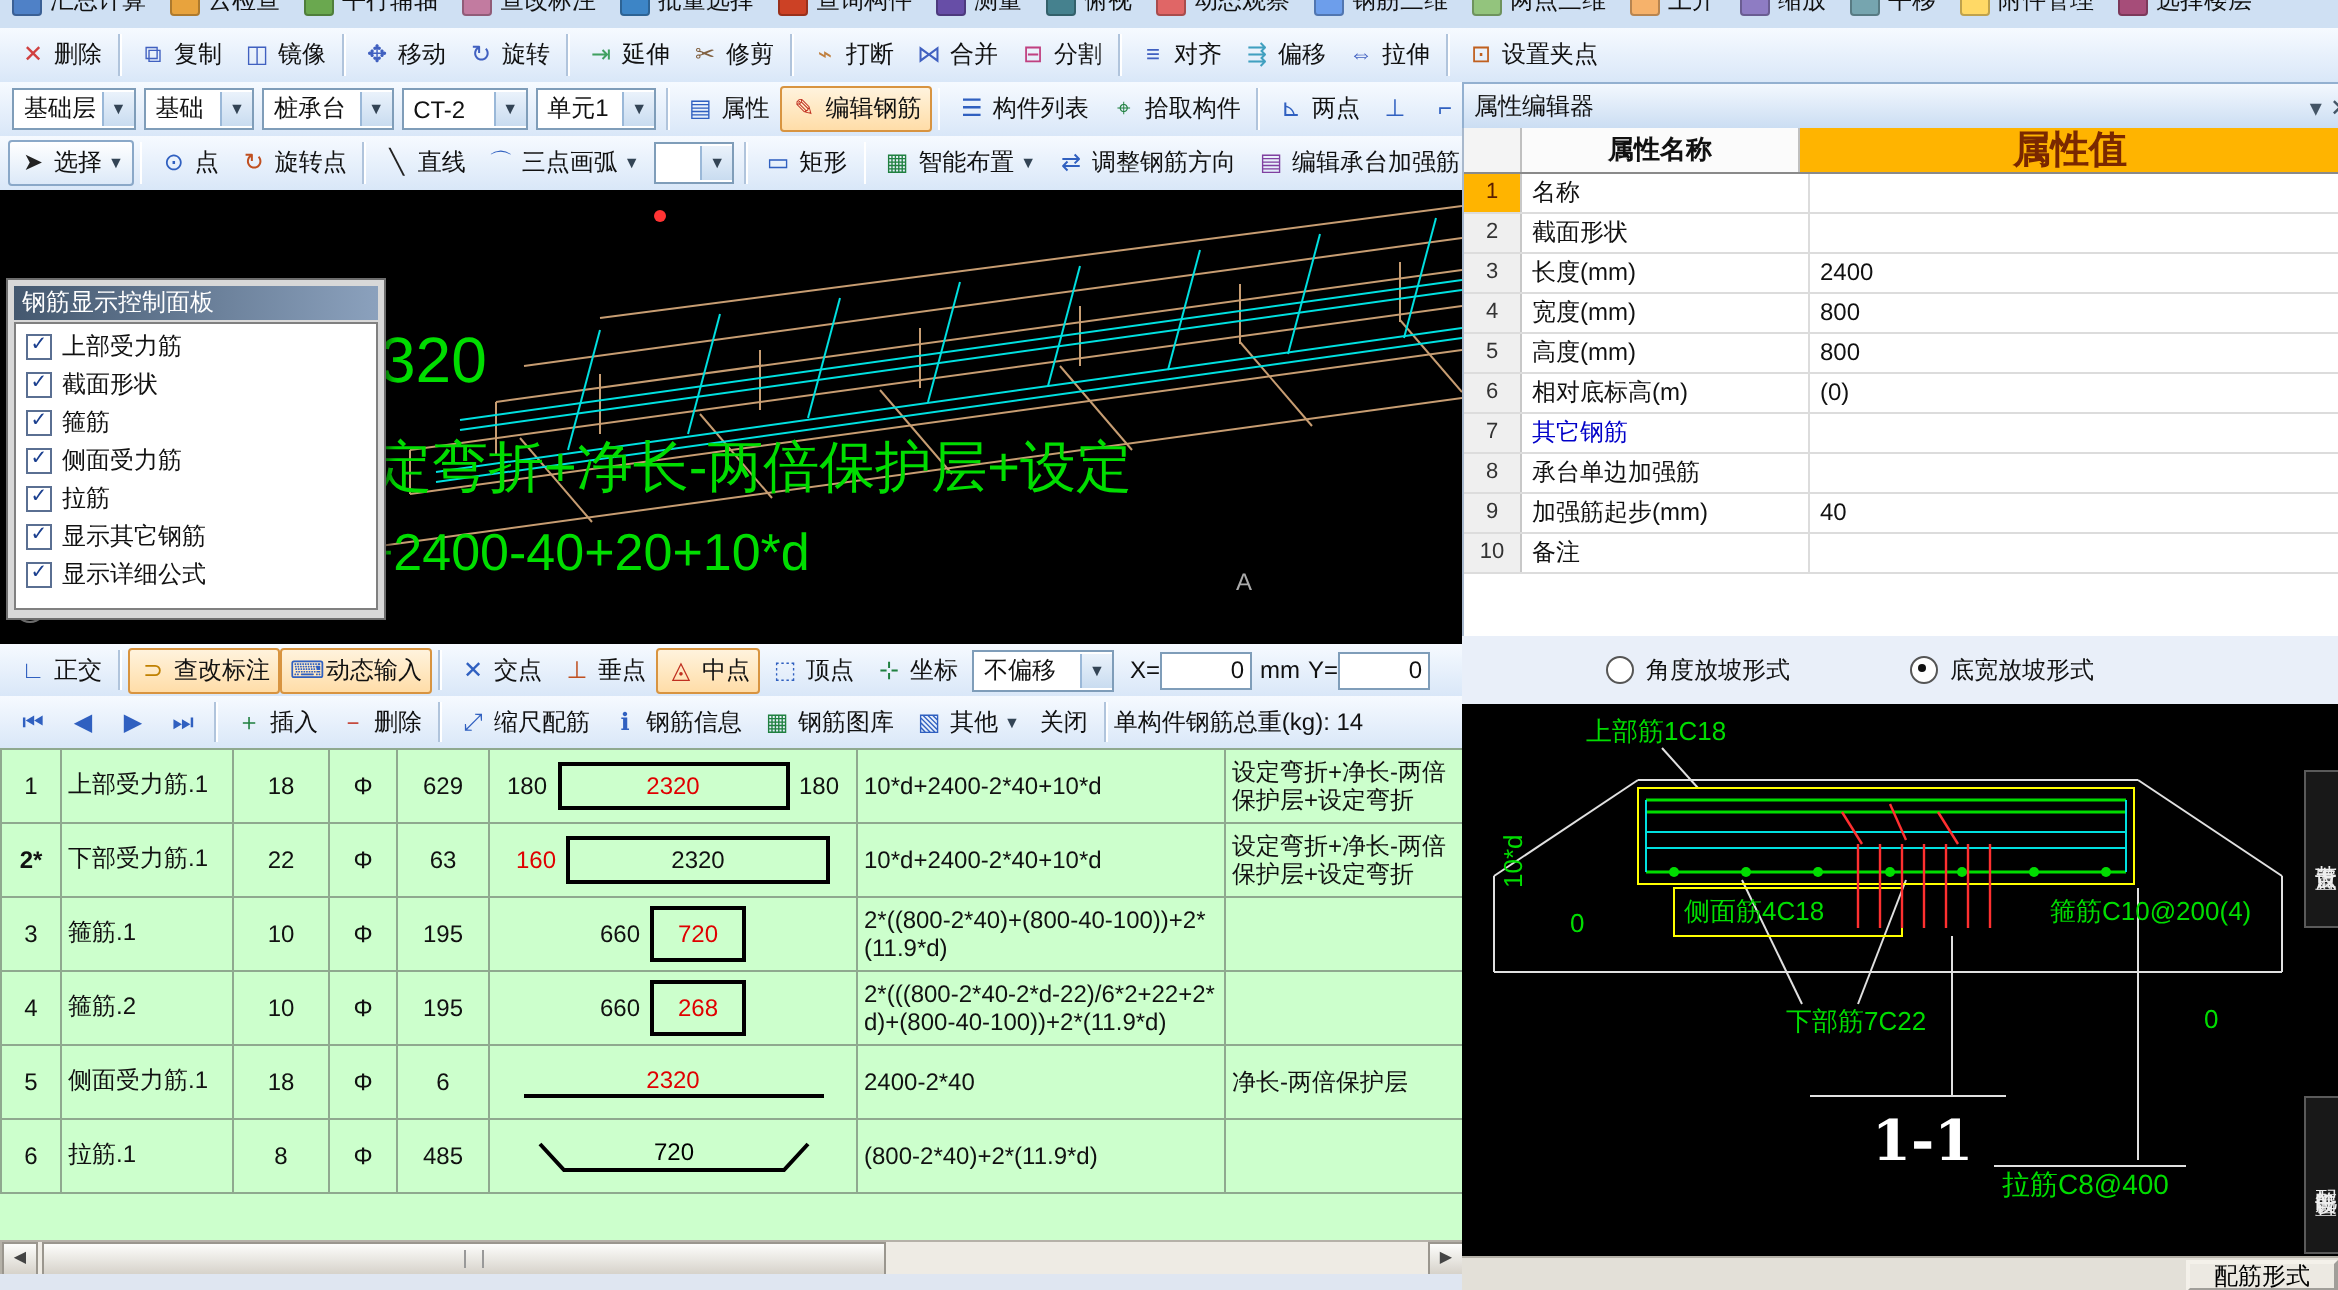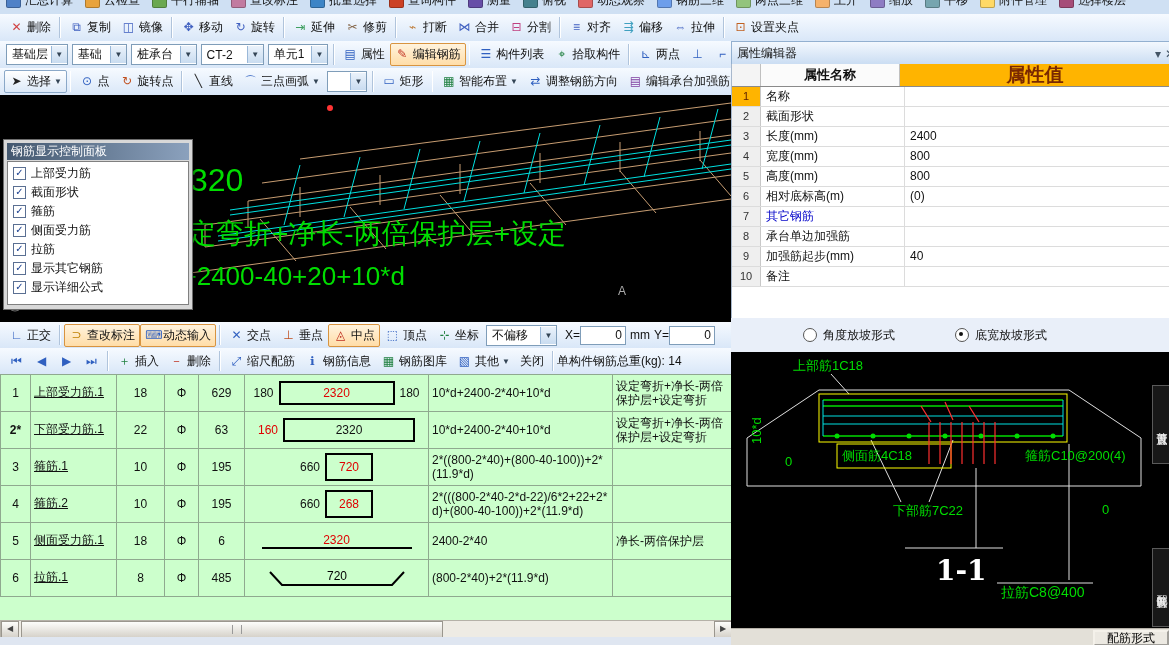--- a/index.html
+++ b/index.html
@@ -38,21 +38,21 @@
   #rebar-toolbar{top:348px;left:0;width:731px;height:26px;}
   .inputbox{width:38px;height:17px;background:#fff;border:1px solid #7f9db9;text-align:right;padding:0 3px;line-height:17px;}
 
   
   #rebar-table{position:absolute;top:374px;left:0;width:731px;height:246px;background:#ccffcc;overflow:hidden;}
   #rebar-table table{border-collapse:collapse;table-layout:fixed;width:731px;}
   #rebar-table th{background:#cfe2d4;border:1px solid #8fa98f;font-weight:normal;height:23px;font-size:13px;padding:0;}
   #rebar-table td{background:#ccffcc;border:1px solid #8fa98f;font-size:12px;padding:1px 3px;vertical-align:middle;overflow:hidden;}
   #rebar-table tr.datarow{height:37px;}
   td.numc{background:#ececec;text-align:center;font-size:12px;}
-  td.namec{font-size:13px;word-break:break-all;line-height:1.15;text-decoration:underline;}
+  td.namec{font-size:13px;word-break:break-all;line-height:1.15;}
   td.ctr{text-align:center;}
   td.formc{font-size:11px;line-height:1.2;word-break:break-all;}
   td.descc{font-size:12px;line-height:1.2;word-break:break-all;}
   td.shapec.sel{background:#bfeee4;}
   .red{color:#e00000;}
   .shp{display:flex;align-items:center;justify-content:center;gap:5px;}
   .sbox{border:2px solid #000;height:20px;display:flex;align-items:center;justify-content:center;font-size:12px;}
   .lineshape{border-bottom:2px solid #000;text-align:center;padding-bottom:0;font-size:12px;}
 
   

